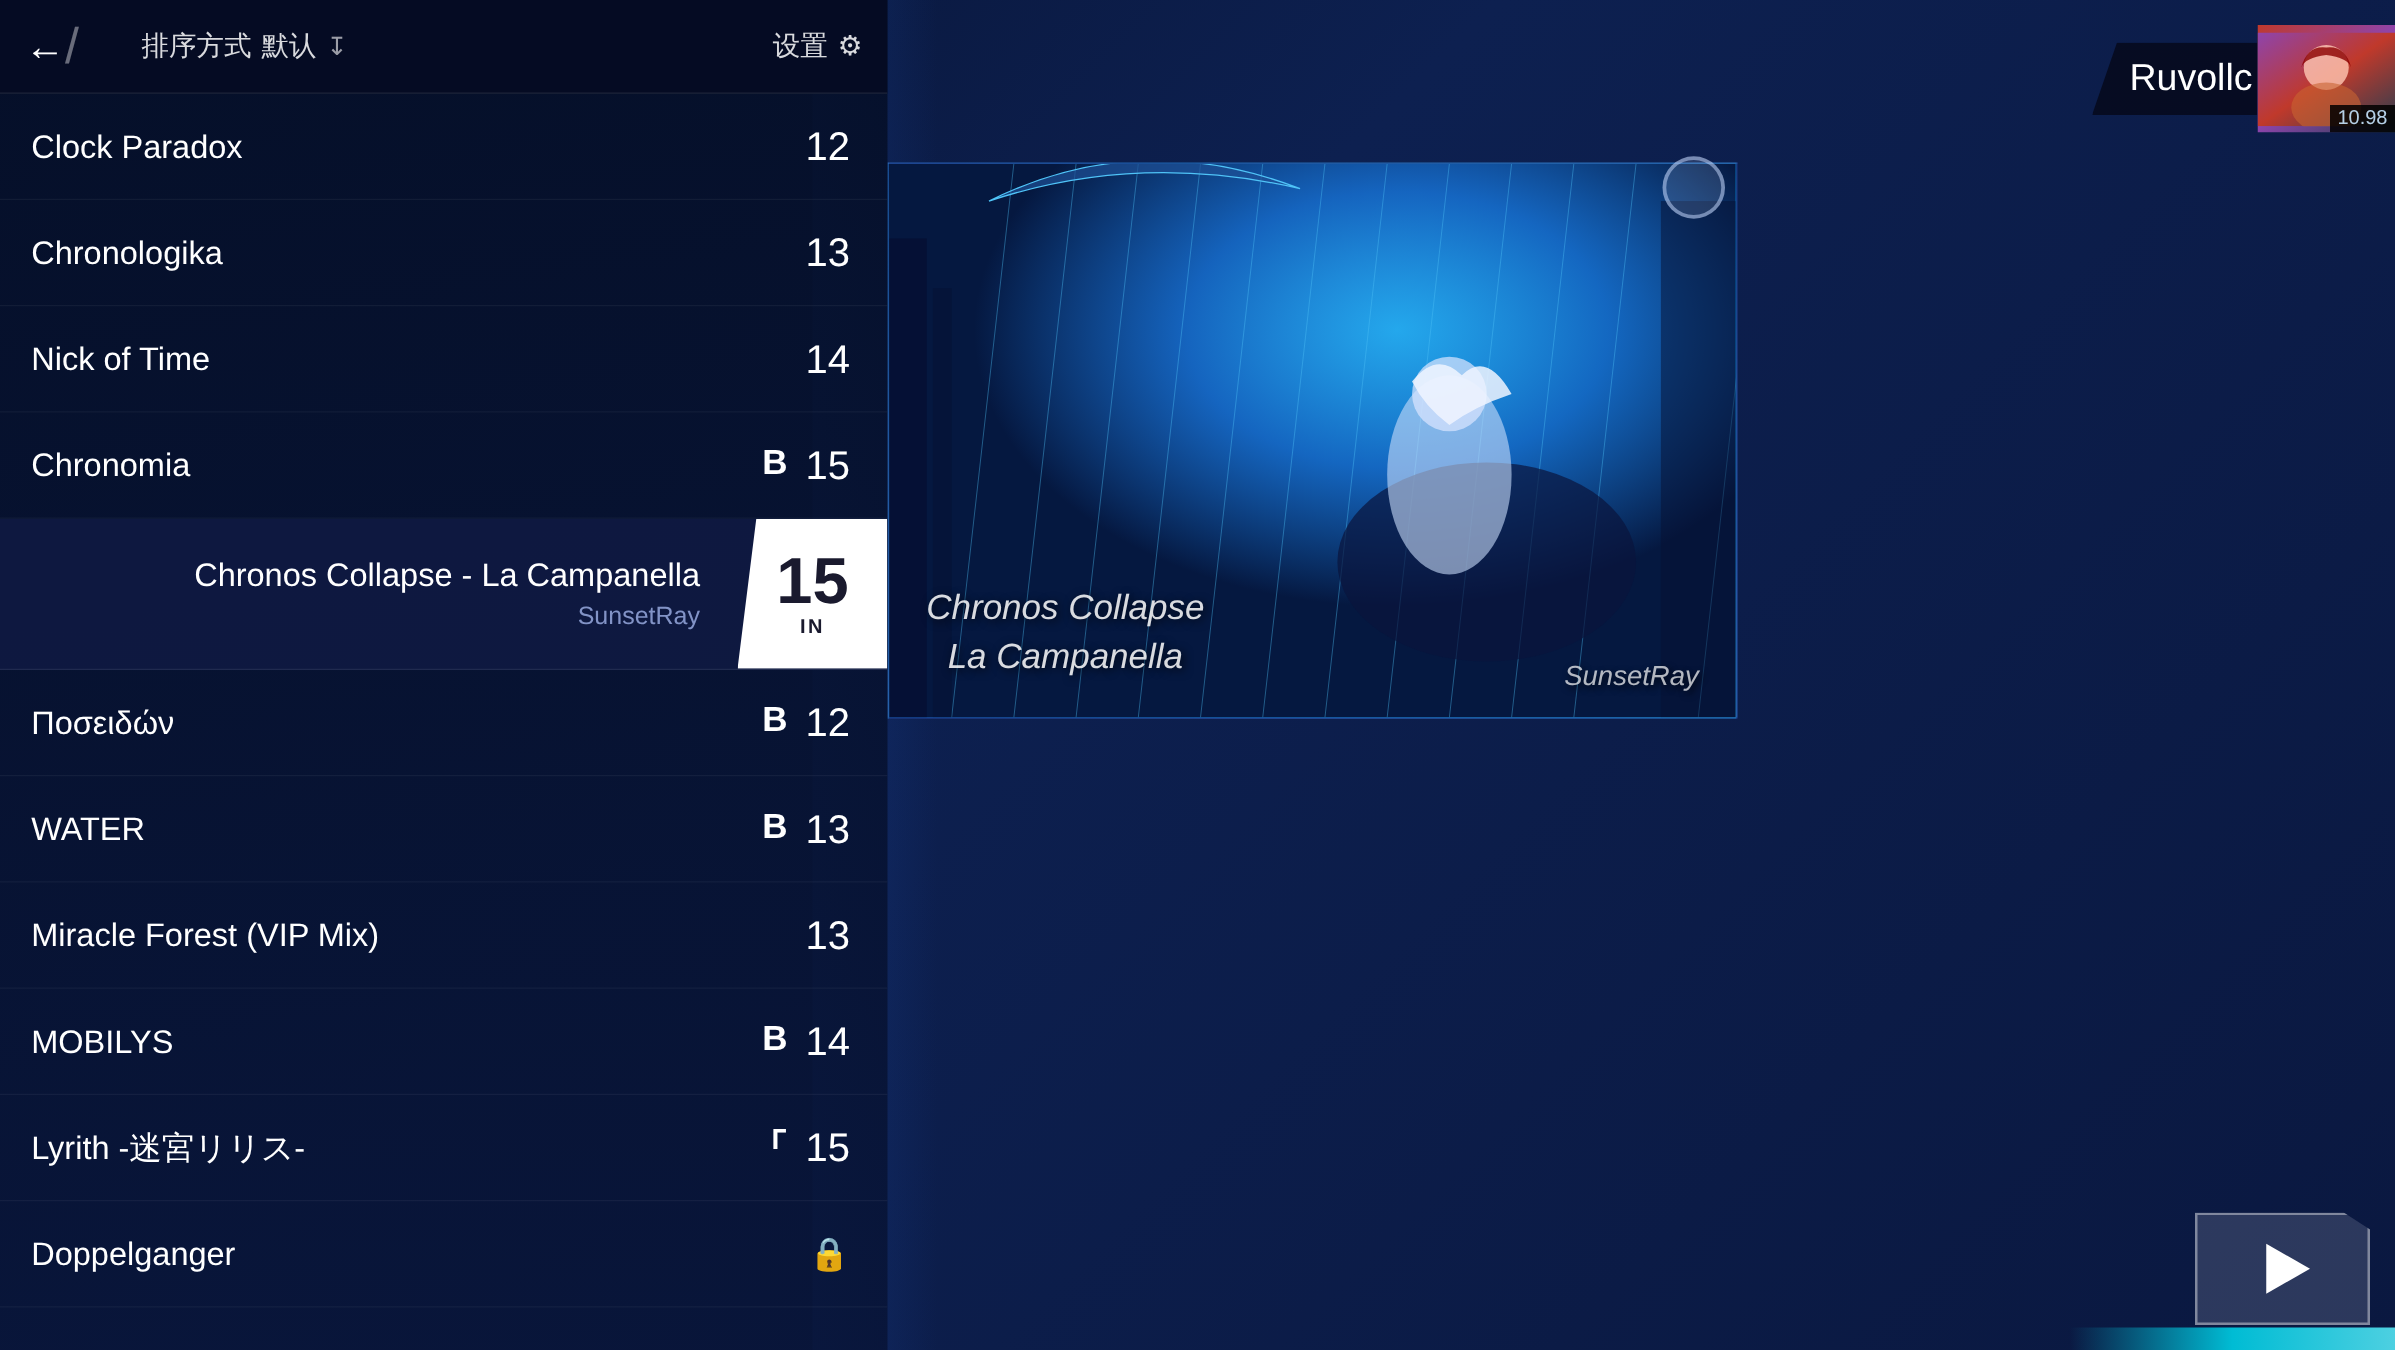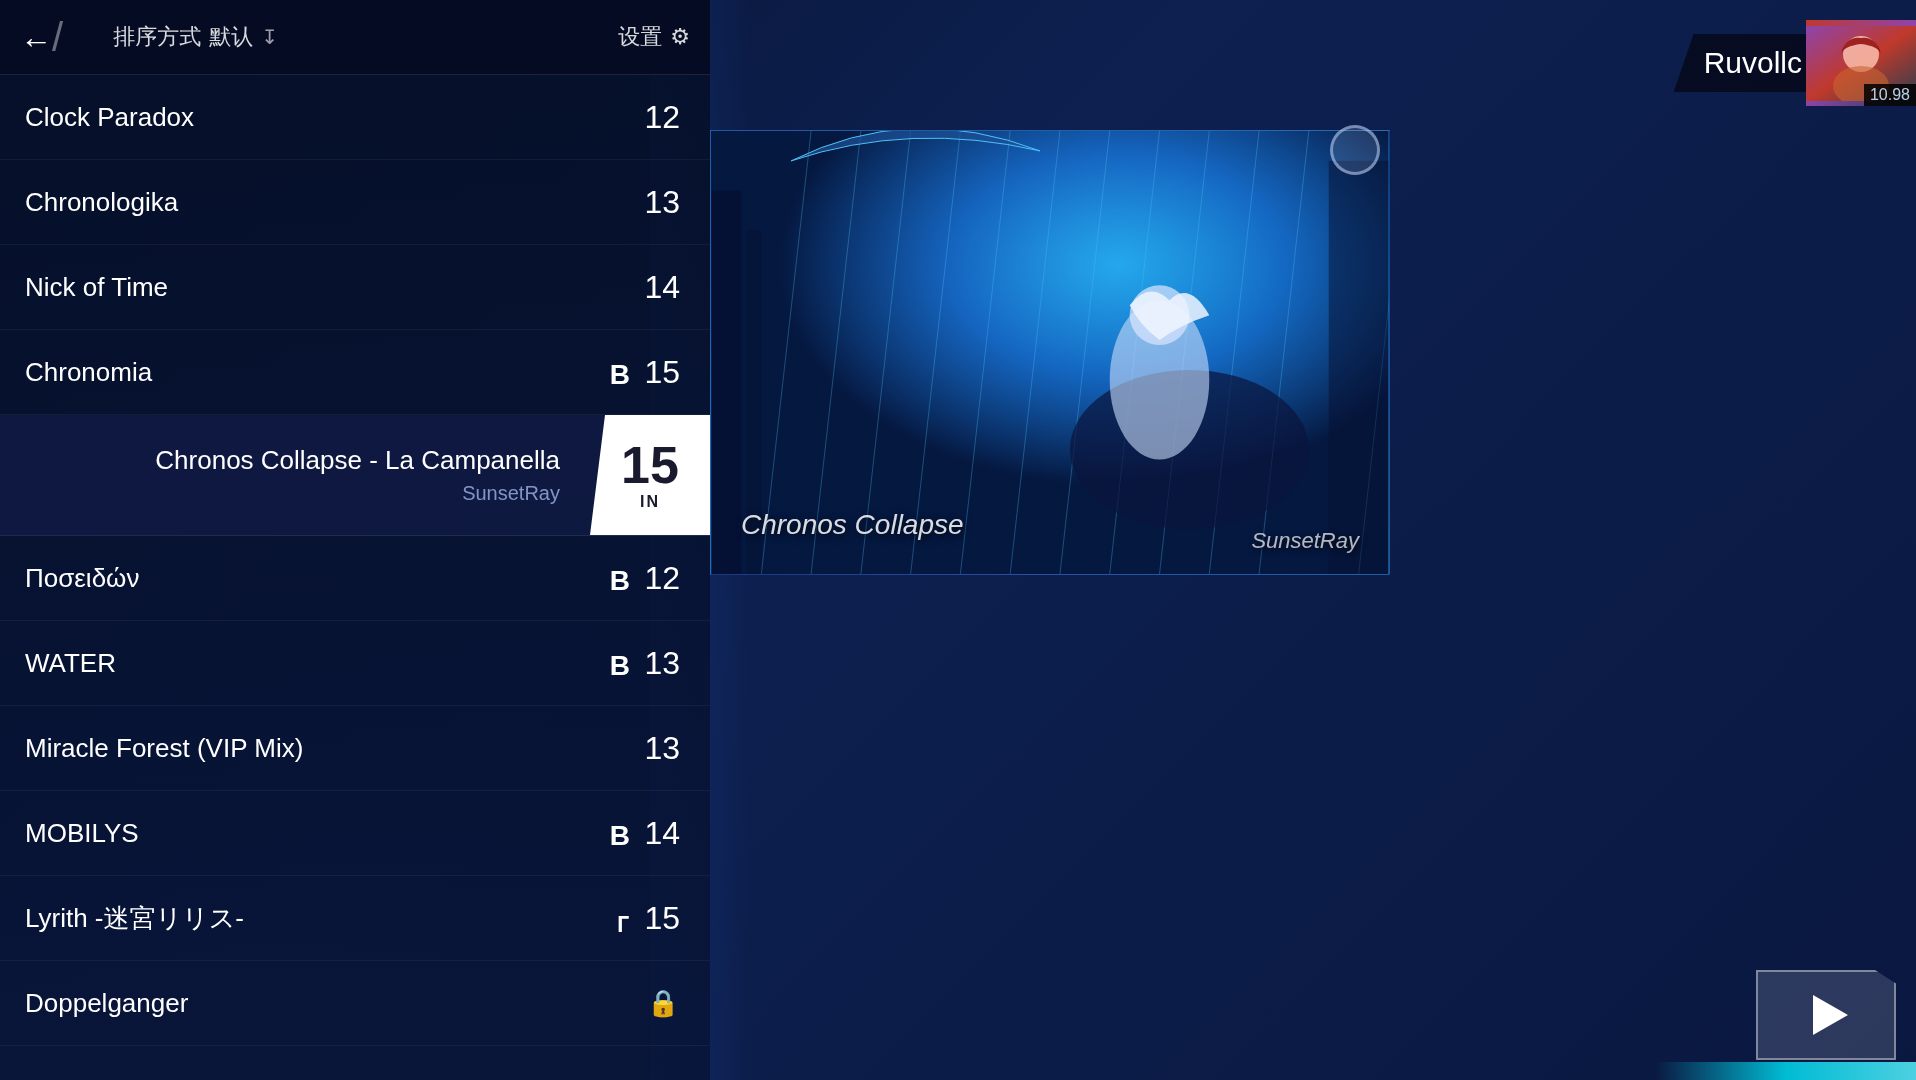--- a/index.html
+++ b/index.html
@@ -109,21 +109,21 @@
     }
 
     .song-title {
       color: white;
       font-size: 26px;
       font-weight: 400;
     }
 
     .song-level-wrapper {
       display: flex;
-      align-items: flex-end;
+      align-items: flex-start;
       gap: 10px;
     }
 
     .diff-icon {
       font-size: 28px;
       font-weight: bold;
       color: white;
     }
 
     .level-num {
@@ -535,20 +535,21 @@
 
         <path d="M 80 30 Q 200 -30 330 20 Q 200 -10 80 30" fill="rgba(30,80,150,0.7)" stroke="#4fc3f7" stroke-width="1"></path>
 
         <ellipse cx="450" cy="250" rx="50" ry="80" fill="rgba(200,220,250,0.6)"></ellipse>
         <circle cx="450" cy="185" r="30" fill="rgba(220,230,255,0.7)"></circle>
 
         <path d="M 420 175 Q 440 150 460 170 Q 480 150 500 185 Q 470 195 450 210 Q 430 195 420 175" fill="rgba(240,245,255,0.85)"></path>
       </svg>
       <div class="cover-text-overlay">
         <div>Chronos Collapse</div>
+        <div>La Campanella</div>
       </div>
       <div class="cover-author">SunsetRay</div>
     </div>
   </div>
 
   <div style="position:absolute; left:80px; top:590px; display:flex; align-items:center; height:70px; z-index:10;">
 
     
     
 

